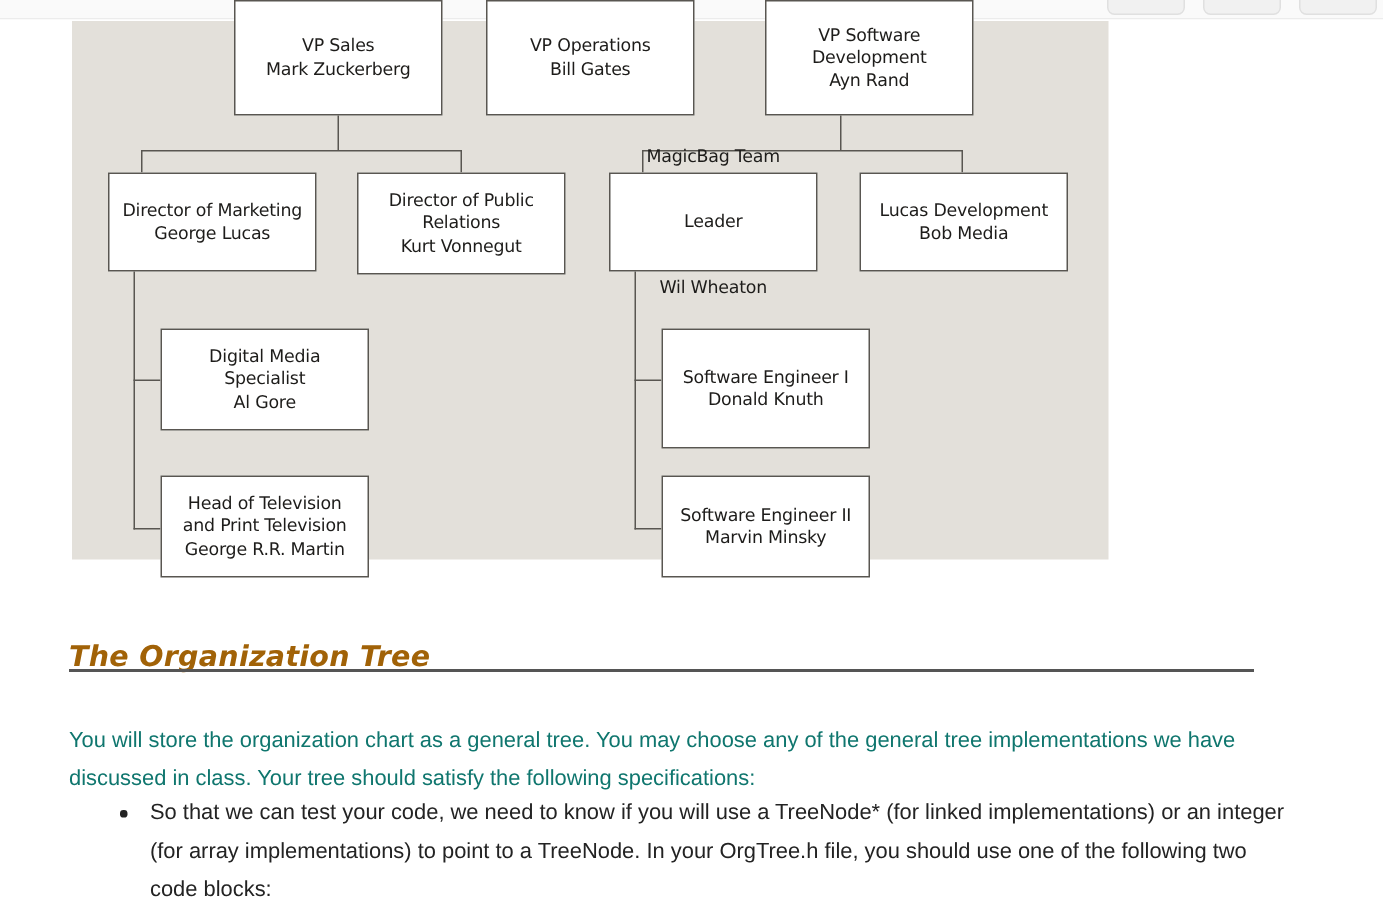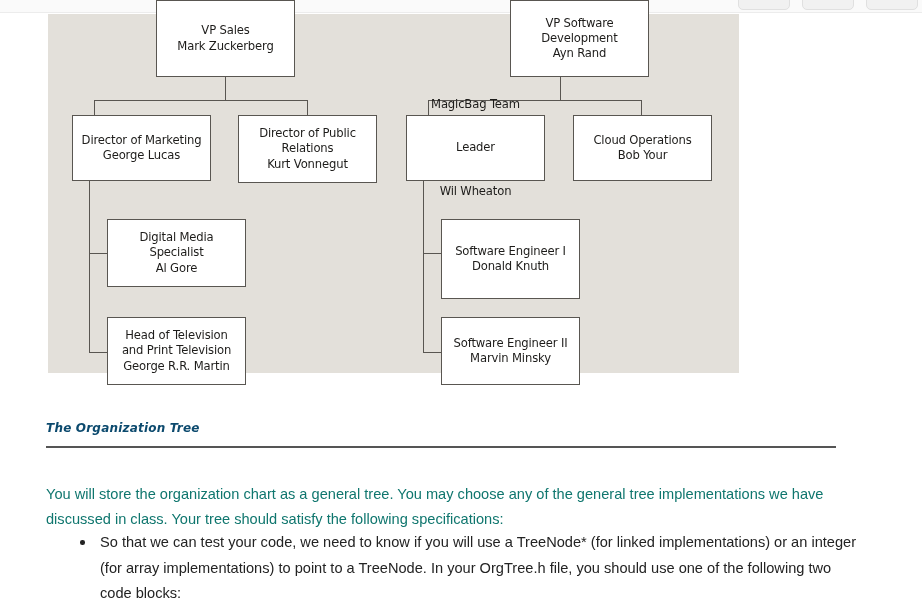--- a/index.html
+++ b/index.html
@@ -89,24 +89,24 @@
     position: absolute;
     left: 0;
     top: 372px;
     width: 922px;
   }
   #section-heading {
     position: absolute;
     left: 46px;
     top: 26px;
     font-family: "DejaVu Sans", sans-serif;
-    font-size: 12px;
+    font-size: 19px;
     font-weight: bold;
     font-style: italic;
-    color: #0c4a6e;
+    color: #a16207;
     letter-spacing: 0.2px;
   }
   #heading-rule {
     position: absolute;
     left: 46px;
     top: 61px;
     width: 790px;
     height: 2px;
     background: #555555;
   }
@@ -159,20 +159,24 @@
 
 <div id="page-canvas">
 
   <div id="org-chart-figure">
 
     <div class="org-box" style="left:108px; top:-14px; width:139px; height:77px;">
       <span class="ln">VP Sales</span>
       <span class="ln">Mark Zuckerberg</span>
     </div>
 
+    <div class="org-box" style="left:276px; top:-14px; width:139px; height:77px;">
+      <span class="ln">VP Operations</span>
+      <span class="ln">Bill Gates</span>
+    </div>
 
     <div class="org-box" style="left:443px; top:-14px; width:139px; height:77px;margin-left:19px;">
       <span class="ln">VP Software</span>
       <span class="ln">Development</span>
       <span class="ln">Ayn Rand</span>
     </div>
 
     <div class="conn conn-v" style="left:177px; top:63px; height:23px;"></div>
     <div class="conn conn-h" style="left:46px; top:86px; width:214px;"></div>
     <div class="conn conn-v" style="left:46px; top:86px; height:15px;"></div>
@@ -194,22 +198,22 @@
       <span class="ln">Kurt Vonnegut</span>
     </div>
 
     <div class="org-box" style="left:358px; top:101px; width:139px; height:66px;gap:28px;">
       <span class="ln">MagicBag Team</span>
       <span class="ln">Leader</span>
       <span class="ln">Wil Wheaton</span>
     </div>
 
     <div class="org-box" style="left:525px; top:101px; width:139px; height:66px;">
-      <span class="ln">Cloud Operations</span>
-      <span class="ln">Bob Your</span>
+      <span class="ln">Lucas Development</span>
+      <span class="ln">Bob Media</span>
     </div>
 
     <div class="conn conn-v" style="left:41px; top:167px; height:172px;"></div>
     <div class="conn conn-h" style="left:41px; top:239px; width:18px;"></div>
     <div class="conn conn-h" style="left:41px; top:338px; width:18px;"></div>
 
     <div class="conn conn-v" style="left:375px; top:167px; height:172px;"></div>
     <div class="conn conn-h" style="left:375px; top:239px; width:18px;"></div>
     <div class="conn conn-h" style="left:375px; top:338px; width:18px;"></div>
 

